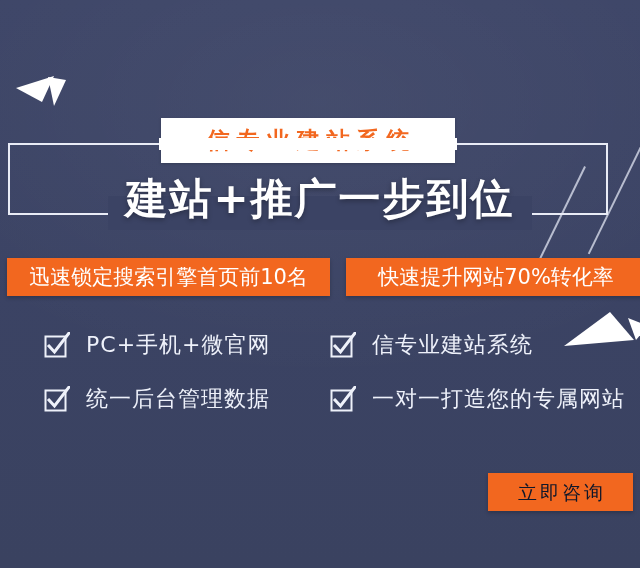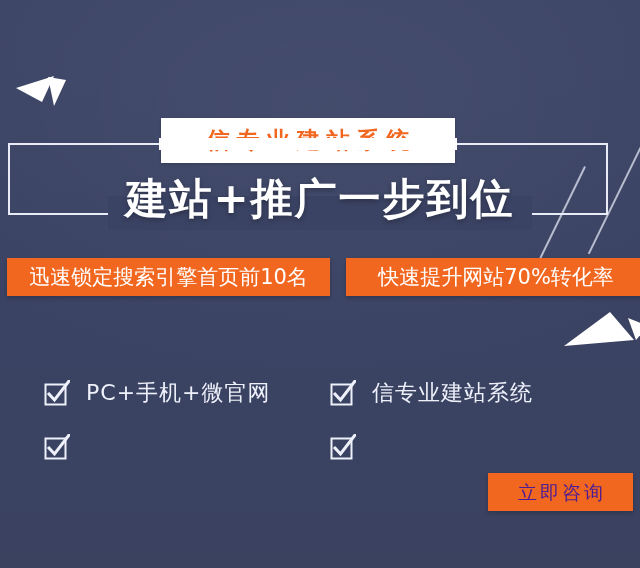--- a/index.html
+++ b/index.html
@@ -158,21 +158,20 @@
     left: 0;
     top: 330px;
     width: 640px;
     height: 100px;
   }
   .feature {
     position: absolute;
     display: flex;
     align-items: center;
     gap: 16px;
-    margin-top: 48px;
   }
   .feature.c0 { left: 44px;  }
   .feature.c1 { left: 330px; }
   .feature.r0 { top: 2px;   }
   .feature.r1 { top: 56px;  }
 
   .checkbox-icon {
     width: 26px;
     height: 26px;
     flex: 0 0 26px;
@@ -197,21 +196,21 @@
     background: #f2671f;
     border: none;
     display: flex;
     align-items: center;
     justify-content: center;
     cursor: pointer;
     padding: 0;
     box-shadow: 0 2px 4px rgba(0,0,0,0.22);
   }
   .cta-text {
-    color: #4c1d95;
+    color: #0f172a;
     font-size: 19px;
     font-weight: 400;
     letter-spacing: 3px;
     text-indent: 3px;
     line-height: 1;
     white-space: nowrap;
   }
 </style>
 </head>
 <body>
@@ -266,27 +265,29 @@
         <path d="M5 14 L10.5 20 L25 1" fill="none" stroke="#eef1fa" stroke-width="3" stroke-linecap="square"></path>
       </svg>
       <span class="feature-label">信专业建站系统</span>
     </div>
 
     <div class="feature c0 r1">
       <svg class="checkbox-icon" viewBox="0 0 26 26">
         <rect x="1.5" y="4.5" width="20" height="20" fill="none" stroke="#eef1fa" stroke-width="2"></rect>
         <path d="M5 14 L10.5 20 L25 1" fill="none" stroke="#eef1fa" stroke-width="3" stroke-linecap="square"></path>
       </svg>
+      <span class="feature-label">统一后台管理数据</span>
     </div>
 
     <div class="feature c1 r1">
       <svg class="checkbox-icon" viewBox="0 0 26 26">
         <rect x="1.5" y="4.5" width="20" height="20" fill="none" stroke="#eef1fa" stroke-width="2"></rect>
         <path d="M5 14 L10.5 20 L25 1" fill="none" stroke="#eef1fa" stroke-width="3" stroke-linecap="square"></path>
       </svg>
+      <span class="feature-label">一对一打造您的专属网站</span>
     </div>
 
   </div>
 
   <button class="cta">
     <span class="cta-text">立即咨询</span>
   </button>
 
 </div>
 

